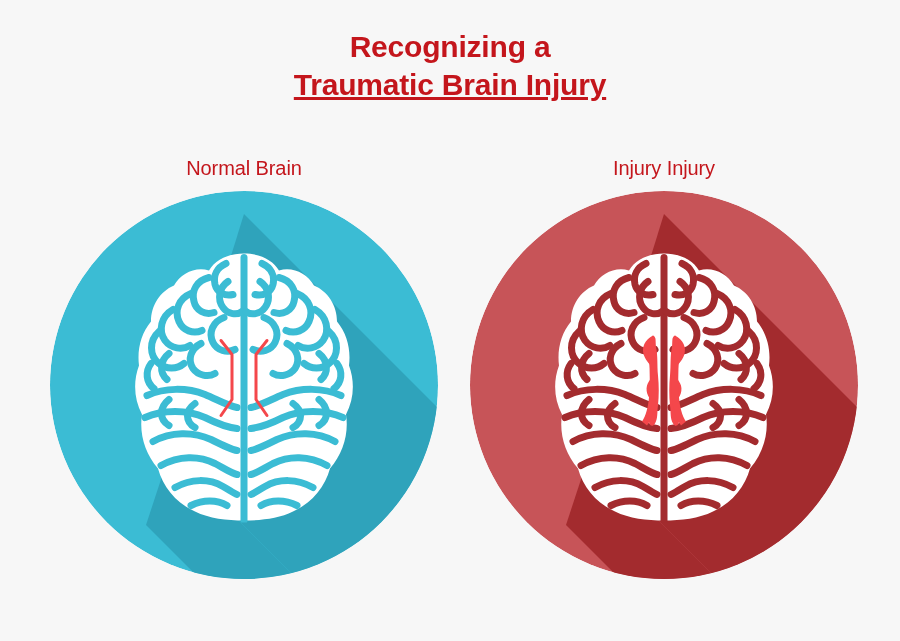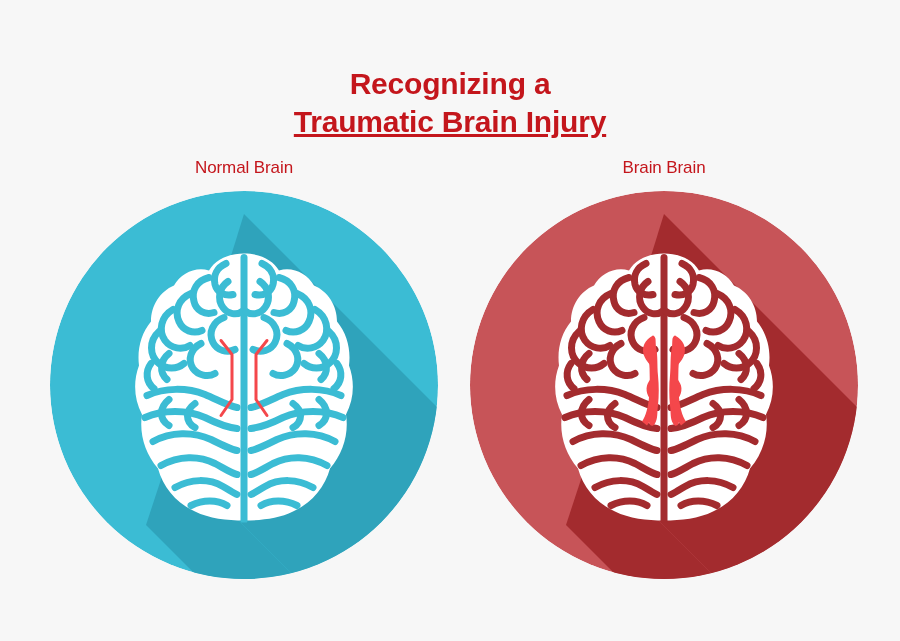--- a/index.html
+++ b/index.html
@@ -21,36 +21,35 @@
     height: 641px;
   }
 
   
   .title-block {
     position: absolute;
     top: 28px;
     left: 0;
     width: 900px;
     text-align: center;
-    margin-top: 37px;
   }
   .title-line {
     color: #c4161c;
     font-weight: bold;
     font-size: 30px;
     line-height: 38px;
     letter-spacing: -0.2px;
   }
 
   
   .panel-label {
     position: absolute;
     text-align: center;
     color: #c4161c;
-    font-size: 17px;
+    font-size: 20px;
     line-height: 30px;
     letter-spacing: -0.1px;
     top: 153px;
   }
   .panel-label.left  { left: 50px;  width: 388px; }
   .panel-label.right { left: 470px; width: 388px; }
 
   
   .circle-panel {
     position: absolute;
@@ -91,21 +90,21 @@
 
 <div class="infographic">
 
   <div class="title-block">
     <div class="title-line" style="color: rgb(196, 22, 28);">Recognizing a</div>
     <div class="title-line" style="color: rgb(196, 22, 28); text-decoration: underline;">Traumatic Brain Injury</div>
   </div>
 
   <div class="panel-label left">Normal Brain</div>
 
-  <div class="panel-label right">Brain Brain</div>
+  <div class="panel-label right">Injury Injury</div>
 
   <div class="circle-panel left">
     <div class="circle-bg" id="circle-bg-left" style="background: rgb(59, 188, 212);"></div>
 
     <div class="long-shadow">
       <svg viewBox="0 0 388 388" preserveAspectRatio="none" aria-hidden="true">
 
         <path id="shadow-left" d="M79 56 L332 56 L388 112 L388 388 L112 388 Z" fill="#2fa3bb" opacity="0"></path>
         <g id="shadow-group-left">
           <path d="M194 23 L388 217 L388 388 L247 388 L120 261 Z" fill="#2fa3bb"></path>

